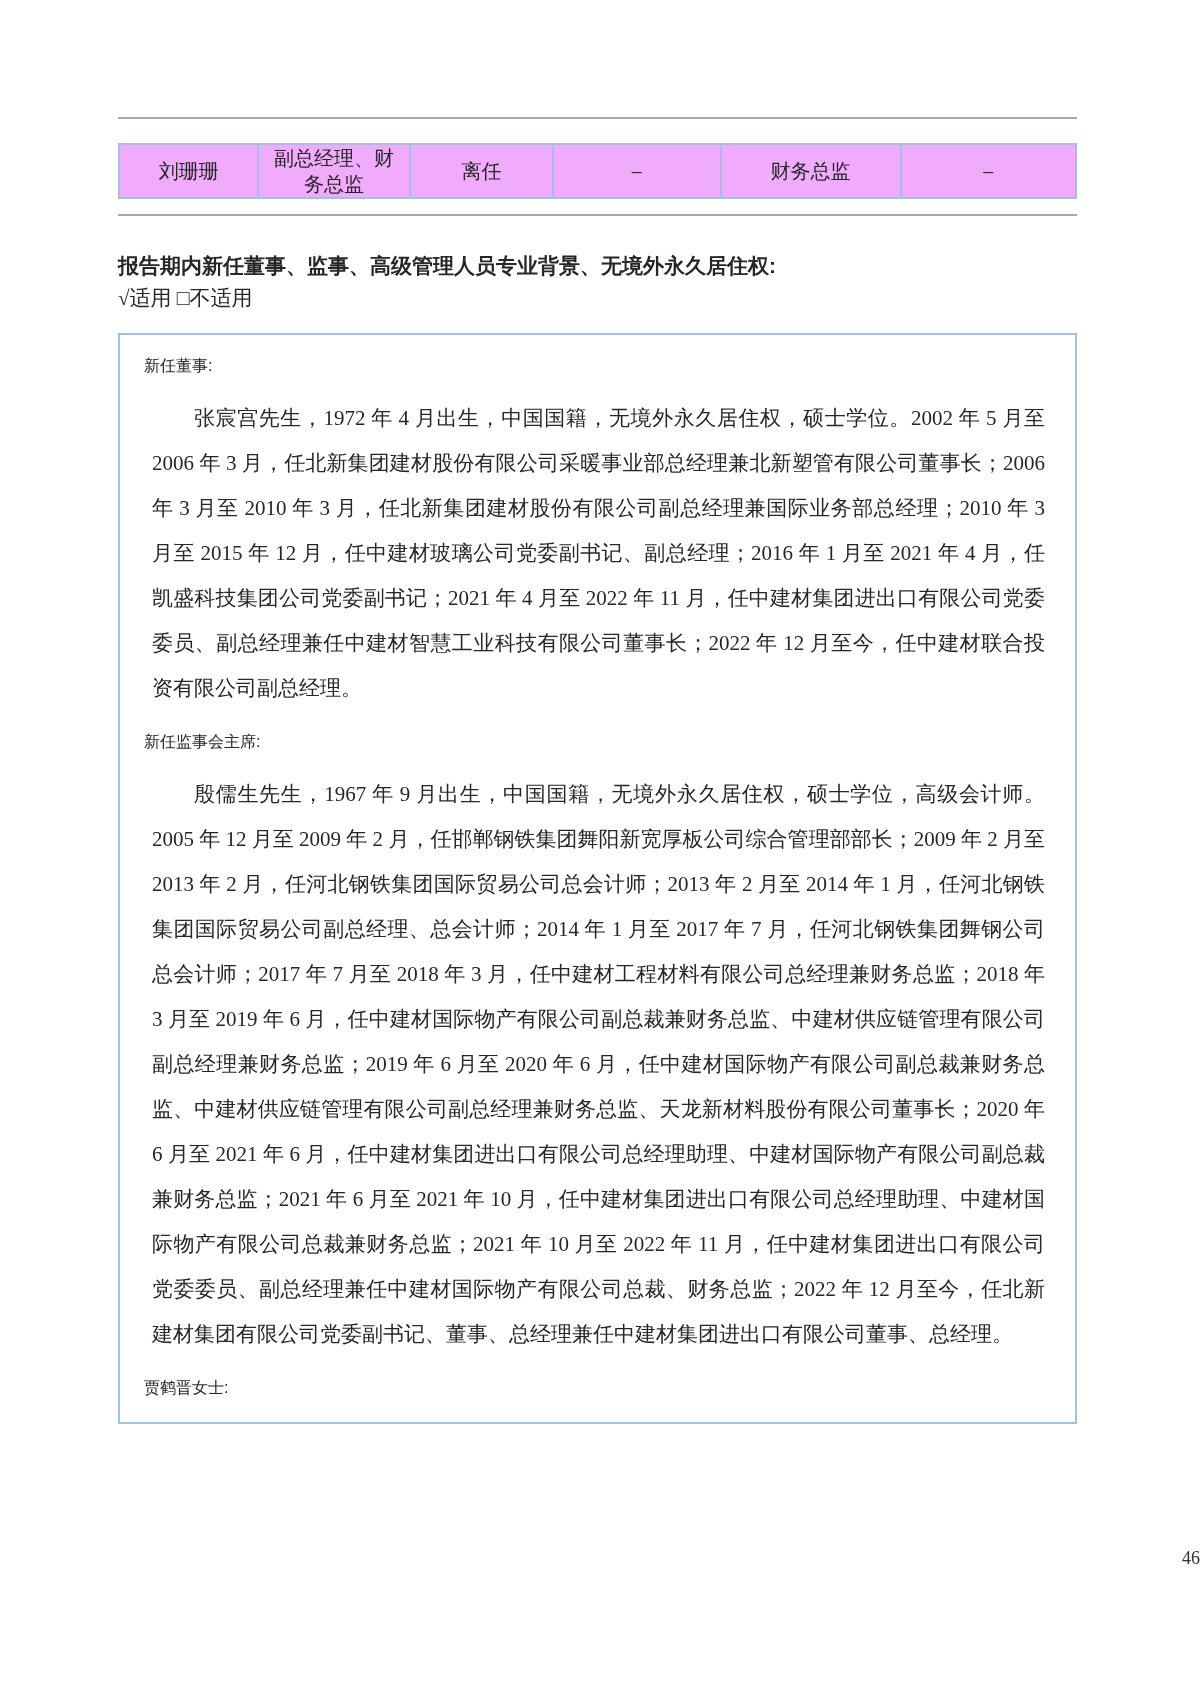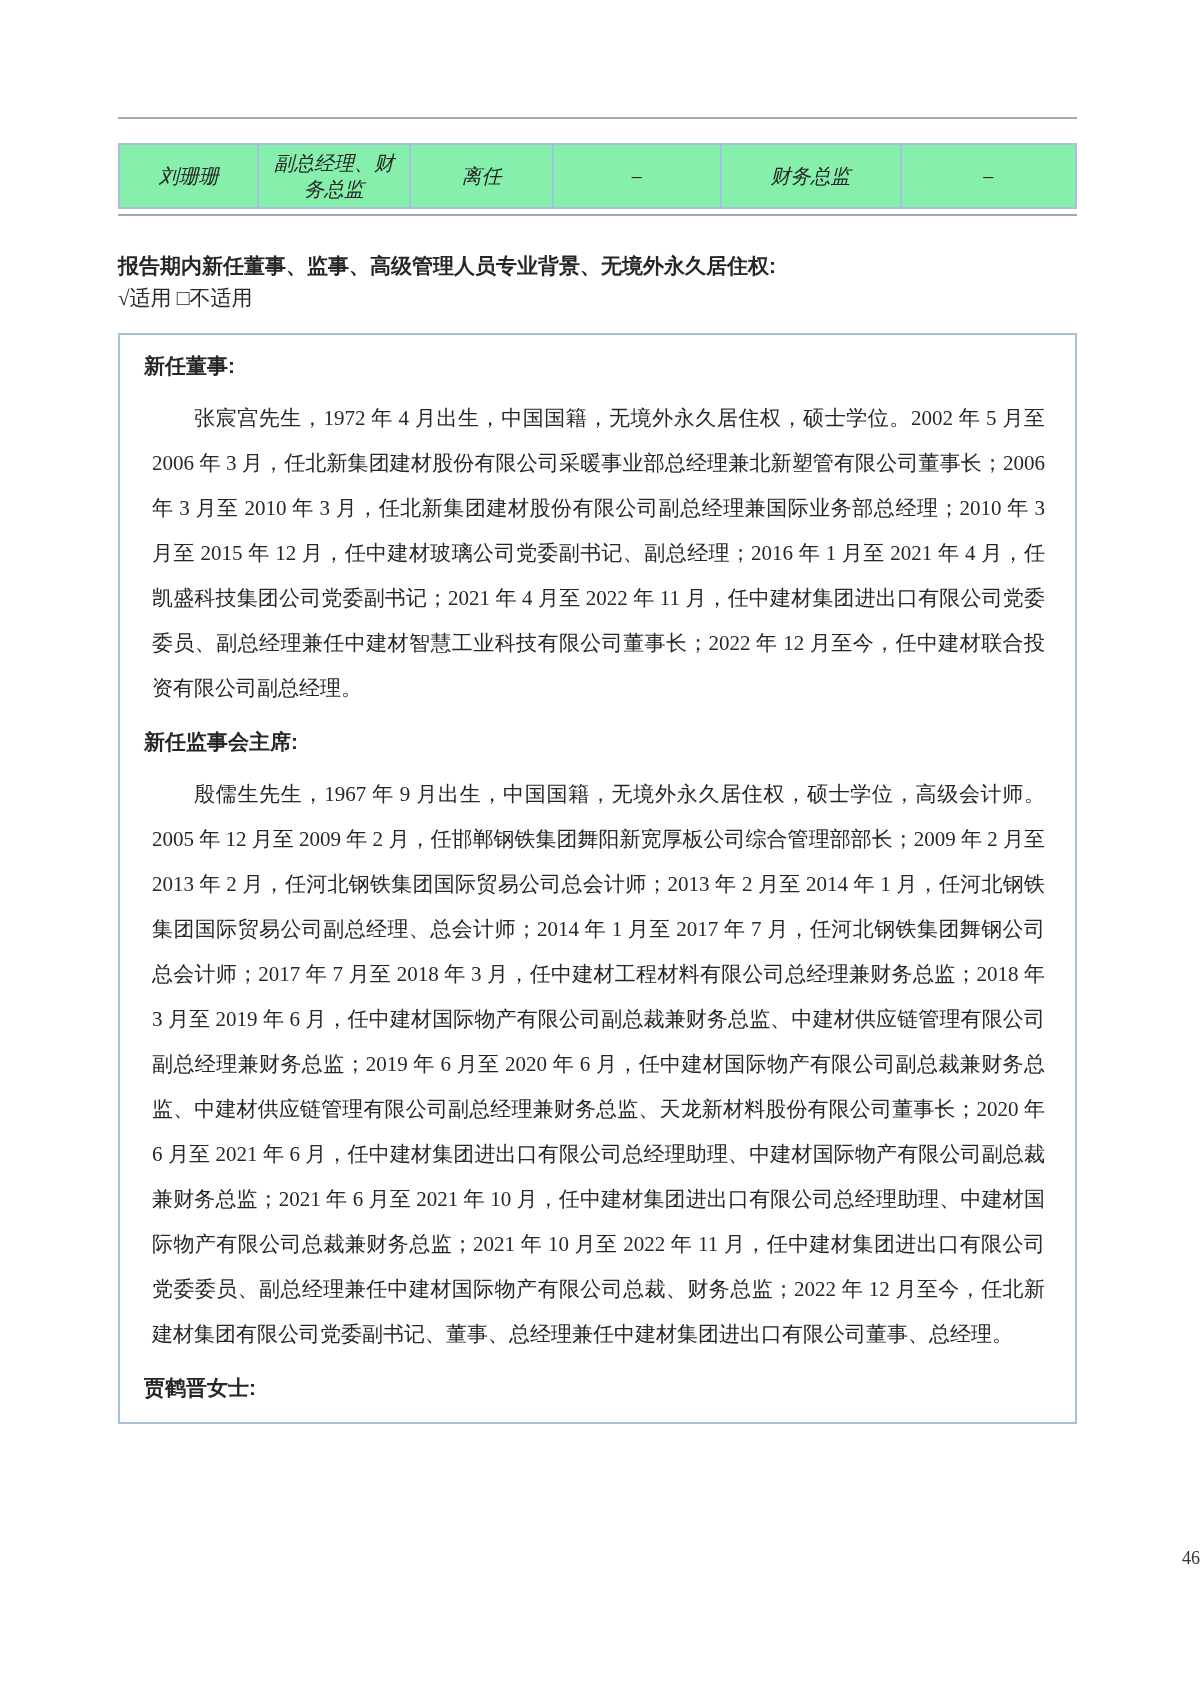--- a/index.html
+++ b/index.html
@@ -17,23 +17,22 @@
   .hairline{position:absolute;left:118px;width:959px;height:2px;background:#a8a8a8;}
   .hairline.top{top:117px;}
   .hairline.bottom{top:214px;}
 
   
   .ctable{
     top:143px;
     display:flex;
     border:2px solid #a3c1de;
     box-sizing:border-box;
-    height:66px;
-    background:#86efac;
-    font-style:italic;
+    height:56px;
+    background:#f0abfc;
   }
   .ctable .cell{
     display:flex;align-items:center;justify-content:center;
     text-align:center;
     border-right:2px solid #a3c1de;
     box-sizing:border-box;
     font-size:20px;
     line-height:26px;
     padding:2px 6px;
   }
@@ -56,22 +55,22 @@
 
   .info-box{
     top:333px;
     border:2px solid #a3c1de;
     box-sizing:border-box;
     padding:8px 22px 12px 24px;
     background:#ffffff;
   }
   .sub-title{
     font-family:"Liberation Sans","DejaVu Sans",sans-serif;
-    font-weight:bold;
-    font-size:21px;
+    font-weight:normal;
+    font-size:16px;
     line-height:45px;
     margin:0;
   }
   .bio{
     margin:8px;
     font-size:21px;
     line-height:45px;
     text-align:justify;
     text-indent:2em;
   }

